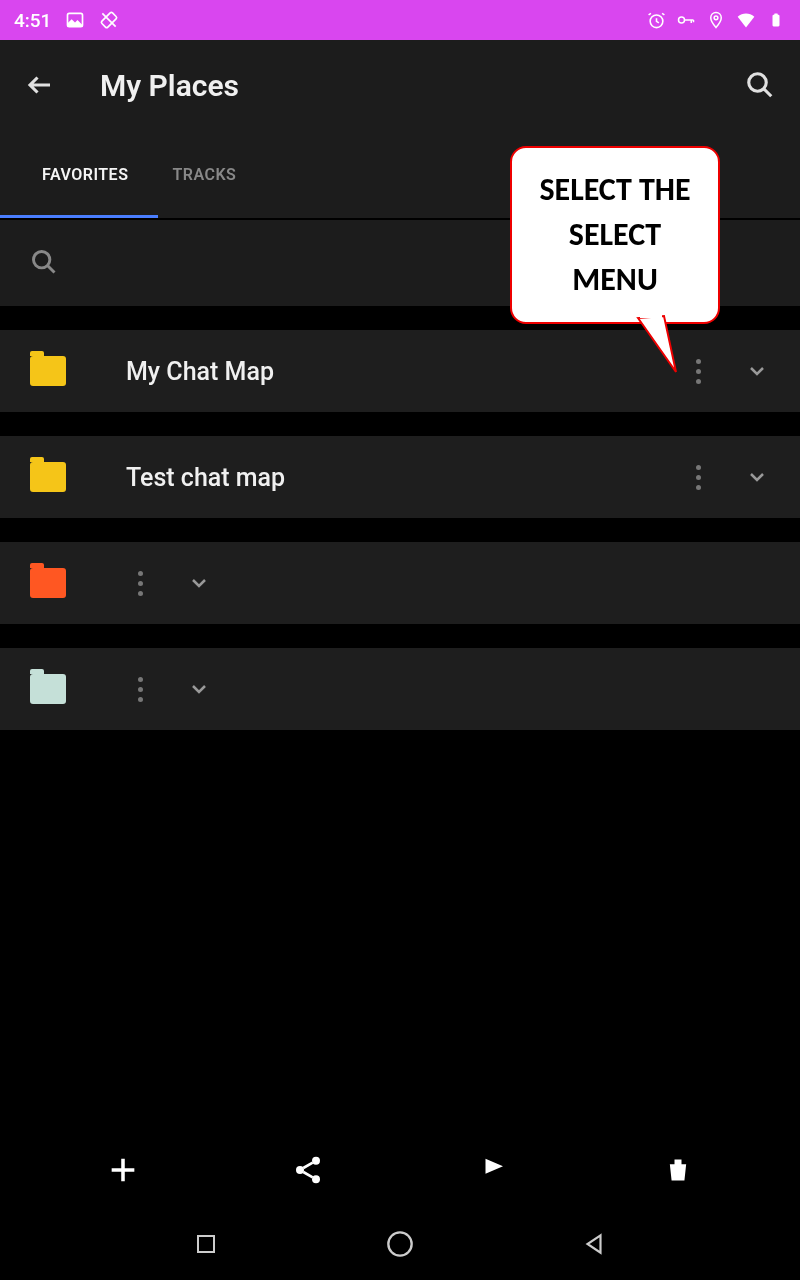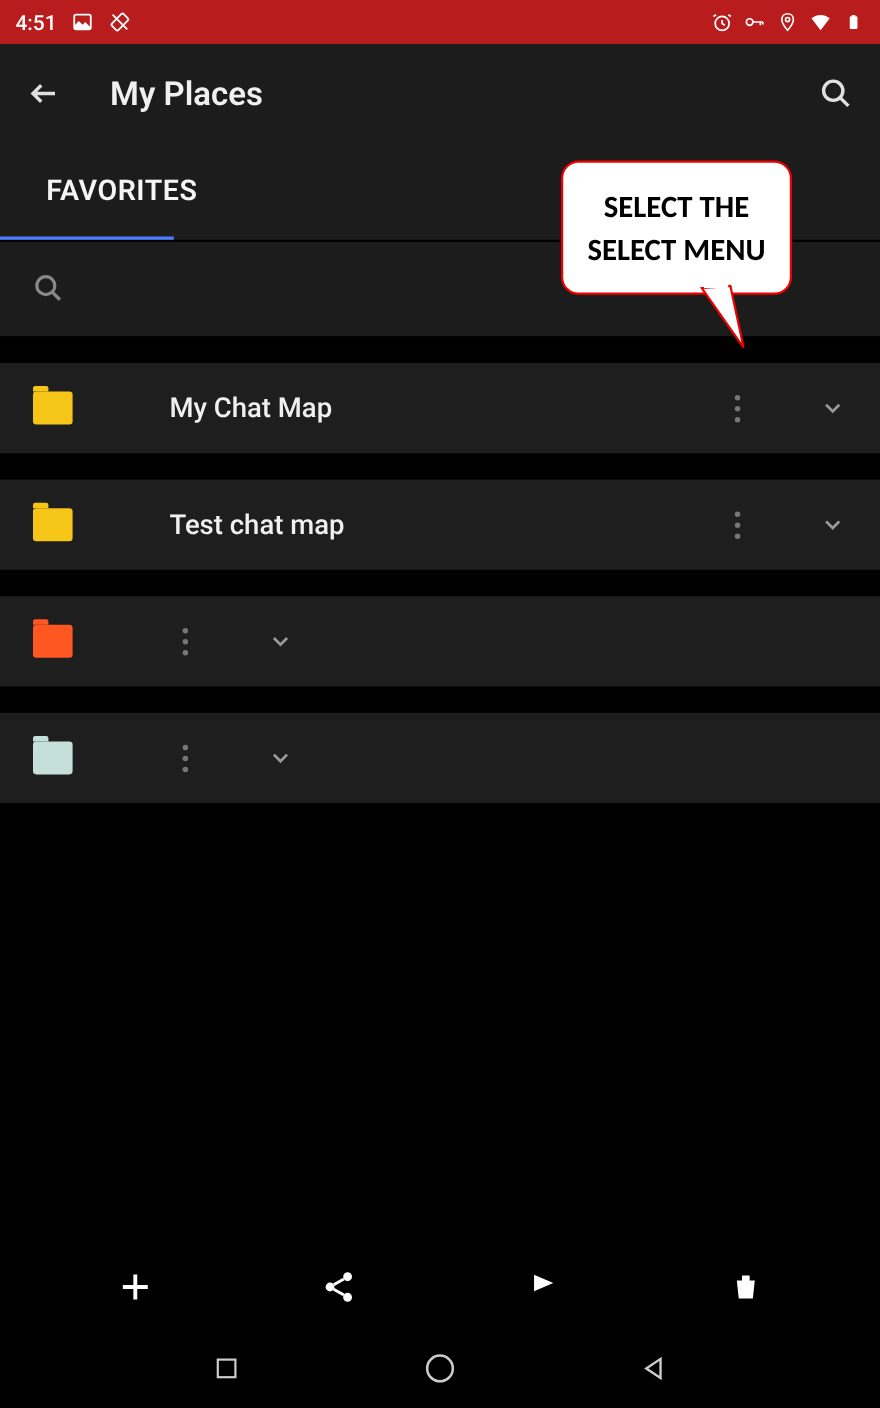--- a/index.html
+++ b/index.html
@@ -1,48 +1,48 @@
 <!DOCTYPE html>
 <html><head>
 <meta charset="utf-8">
 <style>
   * { margin: 0; padding: 0; box-sizing: border-box; }
   html, body { width: 800px; height: 1280px; background: #000; font-family: Roboto, Arial, sans-serif; overflow: hidden; color: #fff; }
   
-  .status-bar { height: 40px; background: #b91c1c; display: flex; align-items: center; padding: 0 14px; justify-content: space-between; }
+  .status-bar { height: 40px; background: #d946ef; display: flex; align-items: center; padding: 0 14px; justify-content: space-between; }
   .status-left { display: flex; align-items: center; gap: 14px; }
   .status-time { font-size: 19px; font-weight: 500; color: #fff; }
   .status-right { display: flex; align-items: center; gap: 10px; }
   .status-icon { width: 20px; height: 20px; display: flex; align-items: center; justify-content: center; }
   
   .app-bar { height: 90px; background: #1c1c1c; display: flex; align-items: center; padding: 4px 20px; }
   .back-btn { width: 40px; height: 40px; display: flex; align-items: center; justify-content: center; margin-right: 40px; }
   .app-title { font-size: 30px; font-weight: 600; color: #f0f0f0; flex: 1; }
   .search-btn { width: 40px; height: 40px; display: flex; align-items: center; justify-content: center; }
   
   .tabs { height: 88px; background: #1c1c1c; display: flex; align-items: center; padding-left: 20px; position: relative; }
-  .tab { padding: 0 22px; height: 88px; display: flex; align-items: center; font-size: 26px; font-weight: 600; color: #888; letter-spacing: 0.5px; }
+  .tab { padding: 0 22px; height: 88px; display: flex; align-items: center; font-size: 16px; font-weight: 600; color: #888; letter-spacing: 0.5px; }
   .tab.active { color: #f5f5f5; position: relative; }
   .tab-indicator { position: absolute; bottom: 0; left: 0; width: 158px; height: 3px; background: #4a7eff; }
   
   .filter-bar { height: 86px; background: #1c1c1c; display: flex; align-items: center; padding: 0 30px; margin-top: 2px; }
   .filter-icon { width: 30px; height: 30px; }
   
   .list { background: #000; }
   .list-gap { height: 24px; background: #000; }
-  .list-item { height: 82px; background: #1e1e1e; display: flex; align-items: center; padding: 0 28px 0 30px; margin-bottom: 24px; gap: 28px; }
+  .list-item { height: 82px; background: #1e1e1e; display: flex; align-items: center; padding: 0 28px 0 30px; margin-bottom: 24px; }
   .folder-icon { width: 36px; height: 30px; border-radius: 3px; position: relative; margin-right: 60px; }
   .folder-icon::before { content: ""; position: absolute; top: -5px; left: 0; width: 14px; height: 5px; background: inherit; border-radius: 2px 2px 0 0; }
   .item-label { font-size: 25px; font-weight: 500; color: #f0f0f0; flex: 1; }
   .item-more { width: 28px; height: 40px; display: flex; flex-direction: column; align-items: center; justify-content: center; gap: 5px; margin-right: 30px; }
   .dot { width: 5px; height: 5px; border-radius: 50%; background: #777; }
   .item-expand { width: 30px; height: 30px; display: flex; align-items: center; justify-content: center; }
   
   .callout { position: absolute; top: 146px; left: 510px; width: 210px; background: #fff; border: 2px solid #e00; border-radius: 16px; padding: 20px 14px; }
-  .callout-text { color: #000; font-size: 28px; font-weight: 700; text-align: center; line-height: 1.4; font-family: Calibri, Arial, sans-serif; }
+  .callout-text { color: #000; font-size: 32px; font-weight: 700; text-align: center; line-height: 1.4; font-family: Calibri, Arial, sans-serif; }
   .callout-tail-outer { position: absolute; bottom: -56px; right: 30px; }
   
   .bottom-bar { position: absolute; bottom: 72px; left: 0; width: 800px; height: 76px; background: #000; display: flex; align-items: center; justify-content: space-around; padding: 0 30px; }
   .bottom-btn { width: 44px; height: 44px; display: flex; align-items: center; justify-content: center; }
   
   .nav-bar { position: absolute; bottom: 0; left: 0; width: 800px; height: 72px; background: #000; display: flex; align-items: center; justify-content: center; gap: 160px; }
   .nav-btn { width: 34px; height: 34px; display: flex; align-items: center; justify-content: center; }
 </style>
 </head>
 <body>
@@ -107,20 +107,21 @@
   <div class="search-btn">
     <svg viewBox="0 0 24 24" width="30" height="30" fill="none" stroke="#e0e0e0" stroke-width="2.5">
         <circle cx="10" cy="10" r="7"></circle>
         <path d="M21 21l-6-6"></path>
       </svg>
   </div>
 </div>
 
 <div class="tabs">
   <div class="tab active">FAVORITES</div>
+  <div class="tab">TRACKS</div>
   <div class="tab-indicator"></div>
 </div>
 
 <div class="filter-bar">
   <span class="filter-icon">
     <svg viewBox="0 0 24 24" width="28" height="28" fill="none" stroke="#888" stroke-width="2.5">
         <circle cx="10" cy="10" r="7"></circle>
         <path d="M21 21l-6-6"></path>
       </svg>
   </span>

